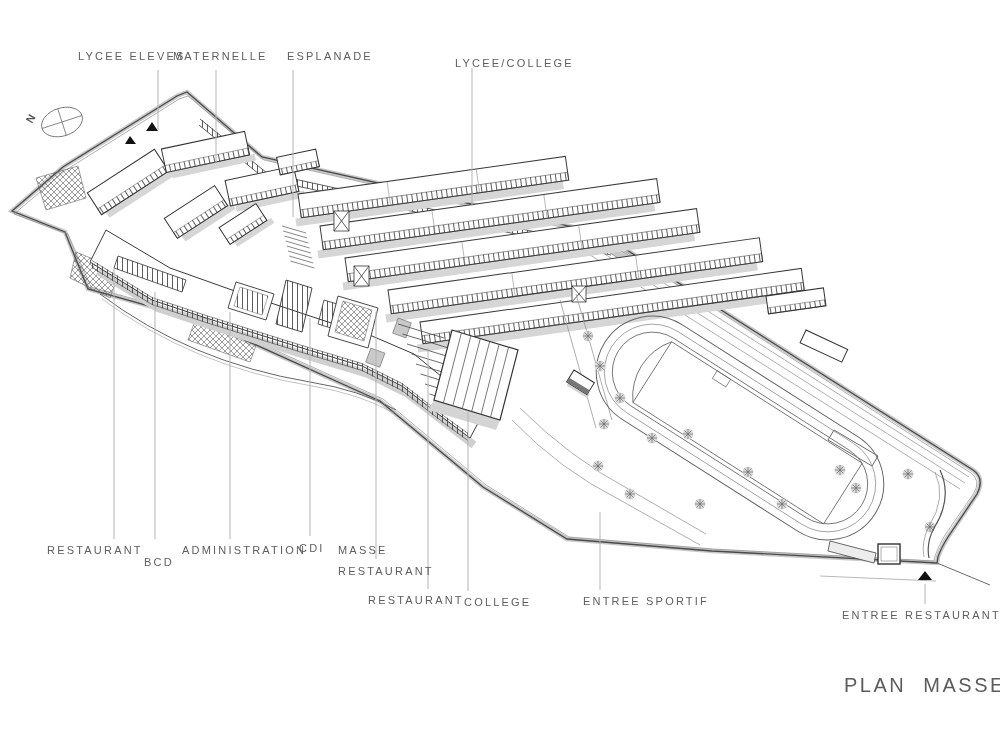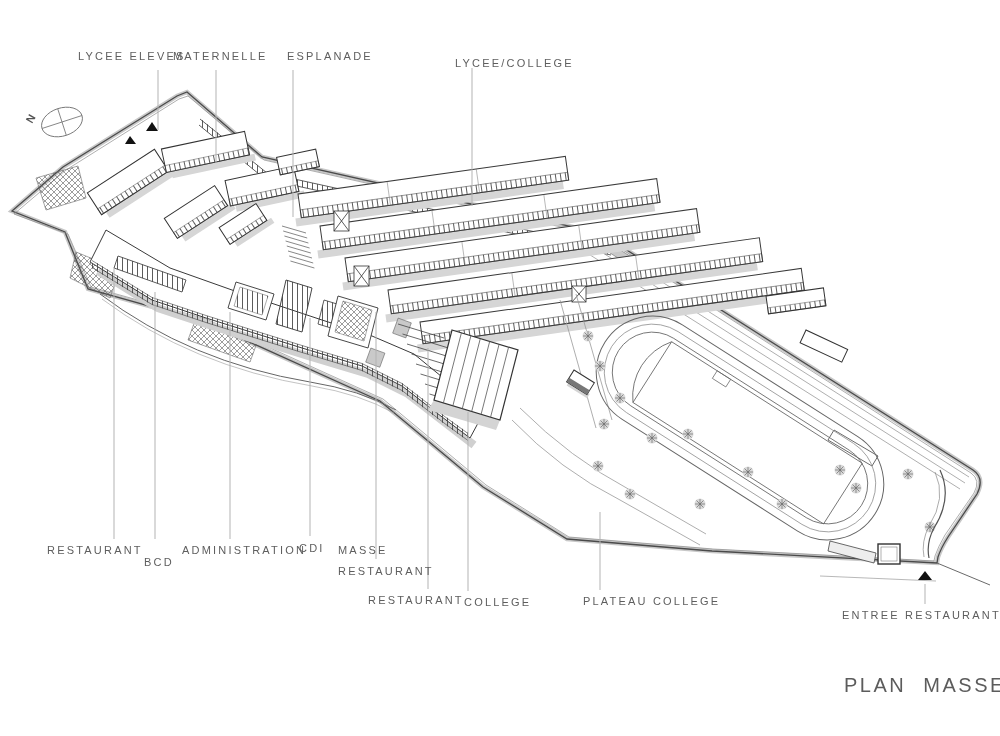--- a/index.html
+++ b/index.html
@@ -332,16 +332,16 @@
   <div class="lbl" style="left:287px;top:50px">ESPLANADE</div>
   <div class="lbl" style="left:455px;top:57px">LYCEE/COLLEGE</div>
   <div class="lbl" style="left:47px;top:544px">RESTAURANT</div>
   <div class="lbl" style="left:144px;top:556px">BCD</div>
   <div class="lbl" style="left:182px;top:544px">ADMINISTRATION</div>
   <div class="lbl" style="left:299px;top:542px">CDI</div>
   <div class="lbl" style="left:338px;top:544px">MASSE</div>
   <div class="lbl" style="left:338px;top:565px">RESTAURANT</div>
   <div class="lbl" style="left:368px;top:594px">RESTAURANT</div>
   <div class="lbl" style="left:464px;top:596px">COLLEGE</div>
-  <div class="lbl" style="left:583px;top:595px">PLATEAU COLLEGE</div>
+  <div class="lbl" style="left:583px;top:595px">ENTREE SPORTIF</div>
   <div class="lbl" style="left:842px;top:609px">ENTREE RESTAURANT</div>
   <div class="title" style="left:844px;top:674px">PLAN MASSE</div>
 </div>
 
 </body></html>

